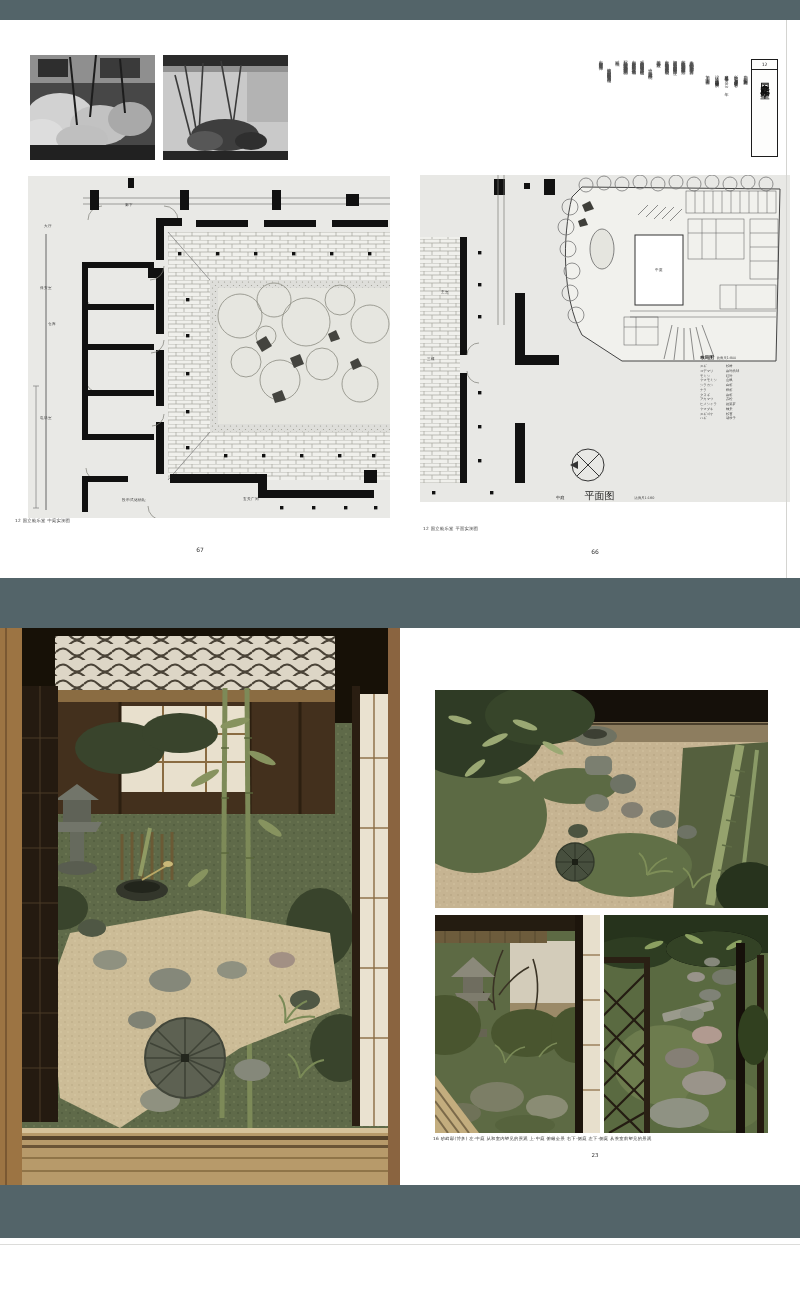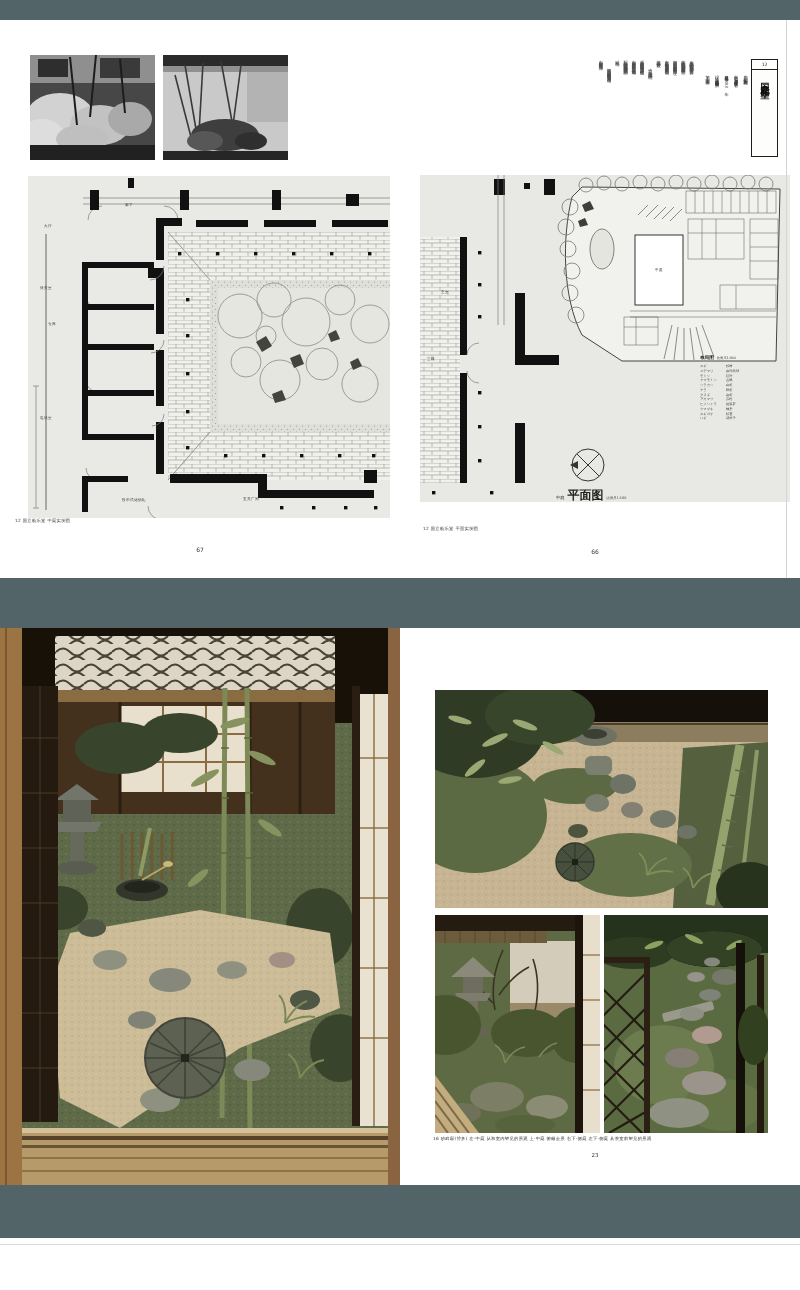--- a/index.html
+++ b/index.html
@@ -21,21 +21,21 @@
         text-align:center;}
   .tbox .ttl{writing-mode:vertical-rl;font-size:9px;font-weight:bold;color:#111;
         letter-spacing:2px;margin-top:5px;}
   .legend{position:absolute;left:700px;top:355px;width:72px;}
   .legend .hd{font-size:4.6px;color:#222;font-weight:bold;white-space:nowrap;}
   .legend .hd .sc{font-size:3.3px;font-weight:normal;color:#444;margin-left:3px;}
   .lrow{display:flex;font-size:3.3px;color:#444;line-height:1.45;}
   .lrow .k{width:26px;}
   .ptitle{position:absolute;left:556px;top:484px;white-space:nowrap;color:#222;}
   .ptitle .a{font-size:4.2px;}
-  .ptitle .b{font-size:12px;font-weight:bold;margin:0 3px;}
+  .ptitle .b{font-size:10px;font-weight:normal;margin:0 20px;}
   .ptitle .c{font-size:3.4px;color:#444;}
   .spine{position:absolute;top:20px;left:786px;width:1px;height:558px;background:#d4d4d1;}
   .botline{position:absolute;top:1244px;left:0;width:800px;height:1px;background:#dcdcda;}
 </style>
 </head>
 <body>
 
 <div id="screen">
 
   <div class="band" style="top:0;height:20px;"></div>

